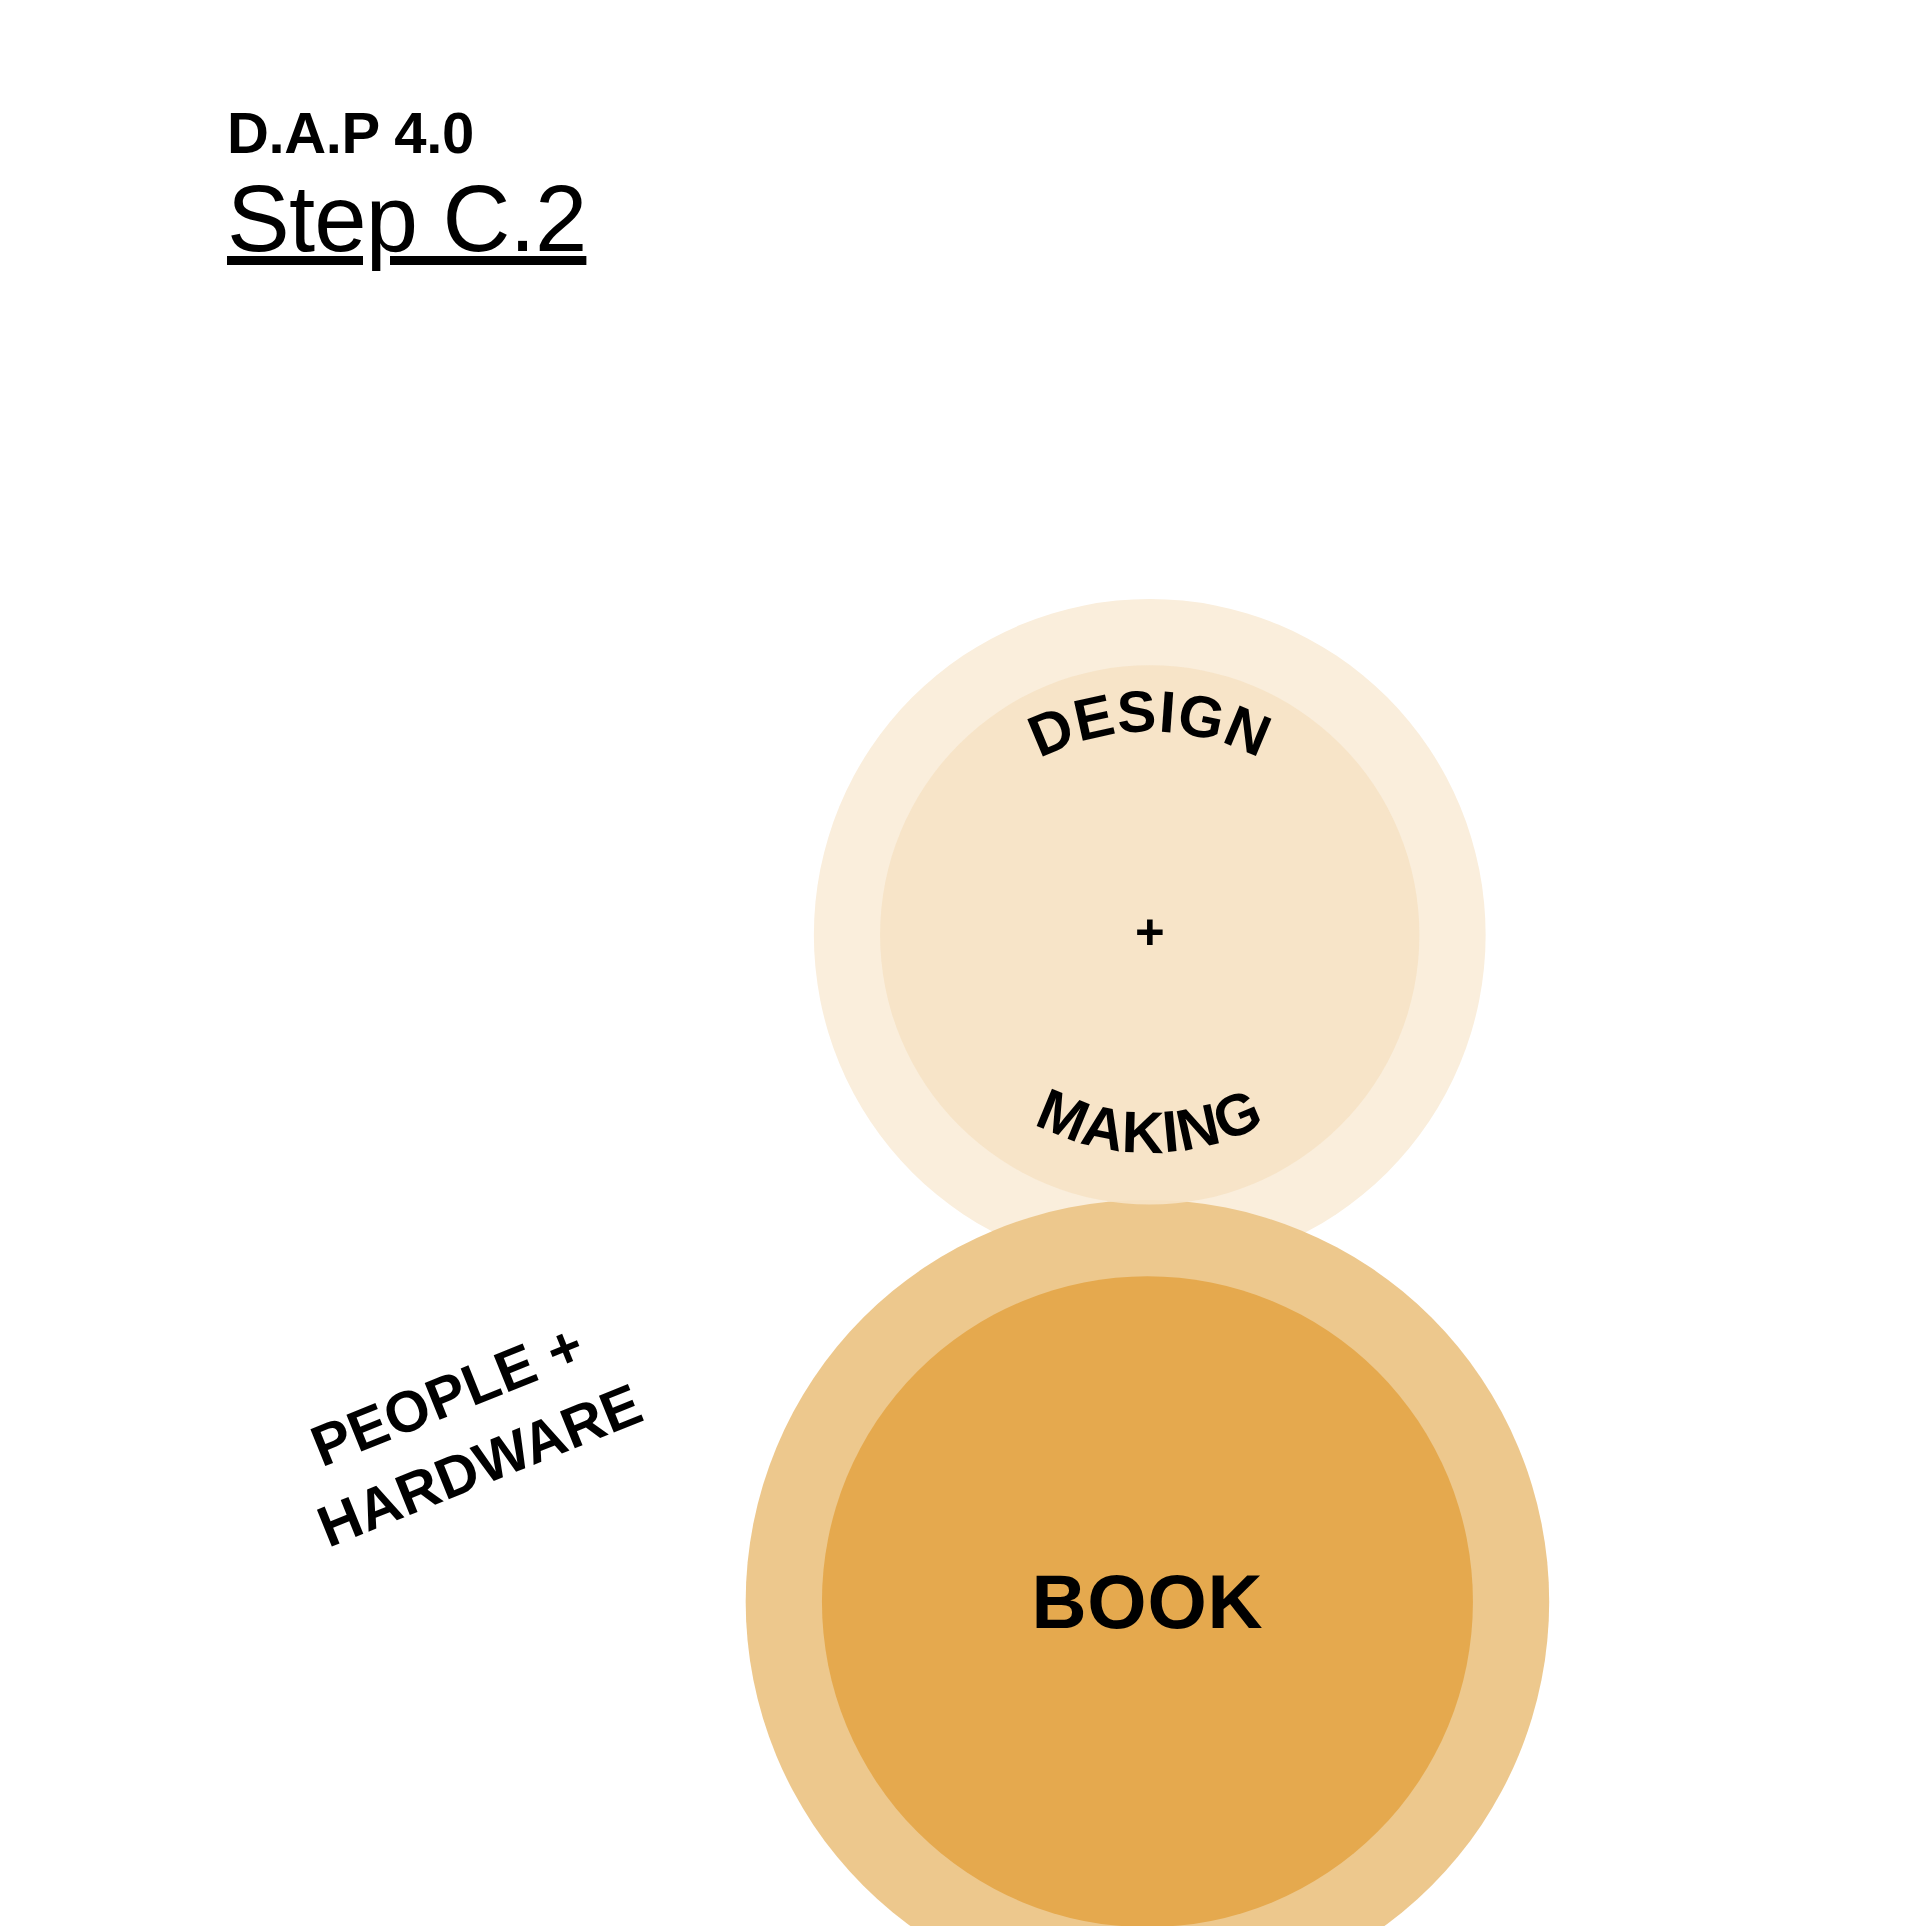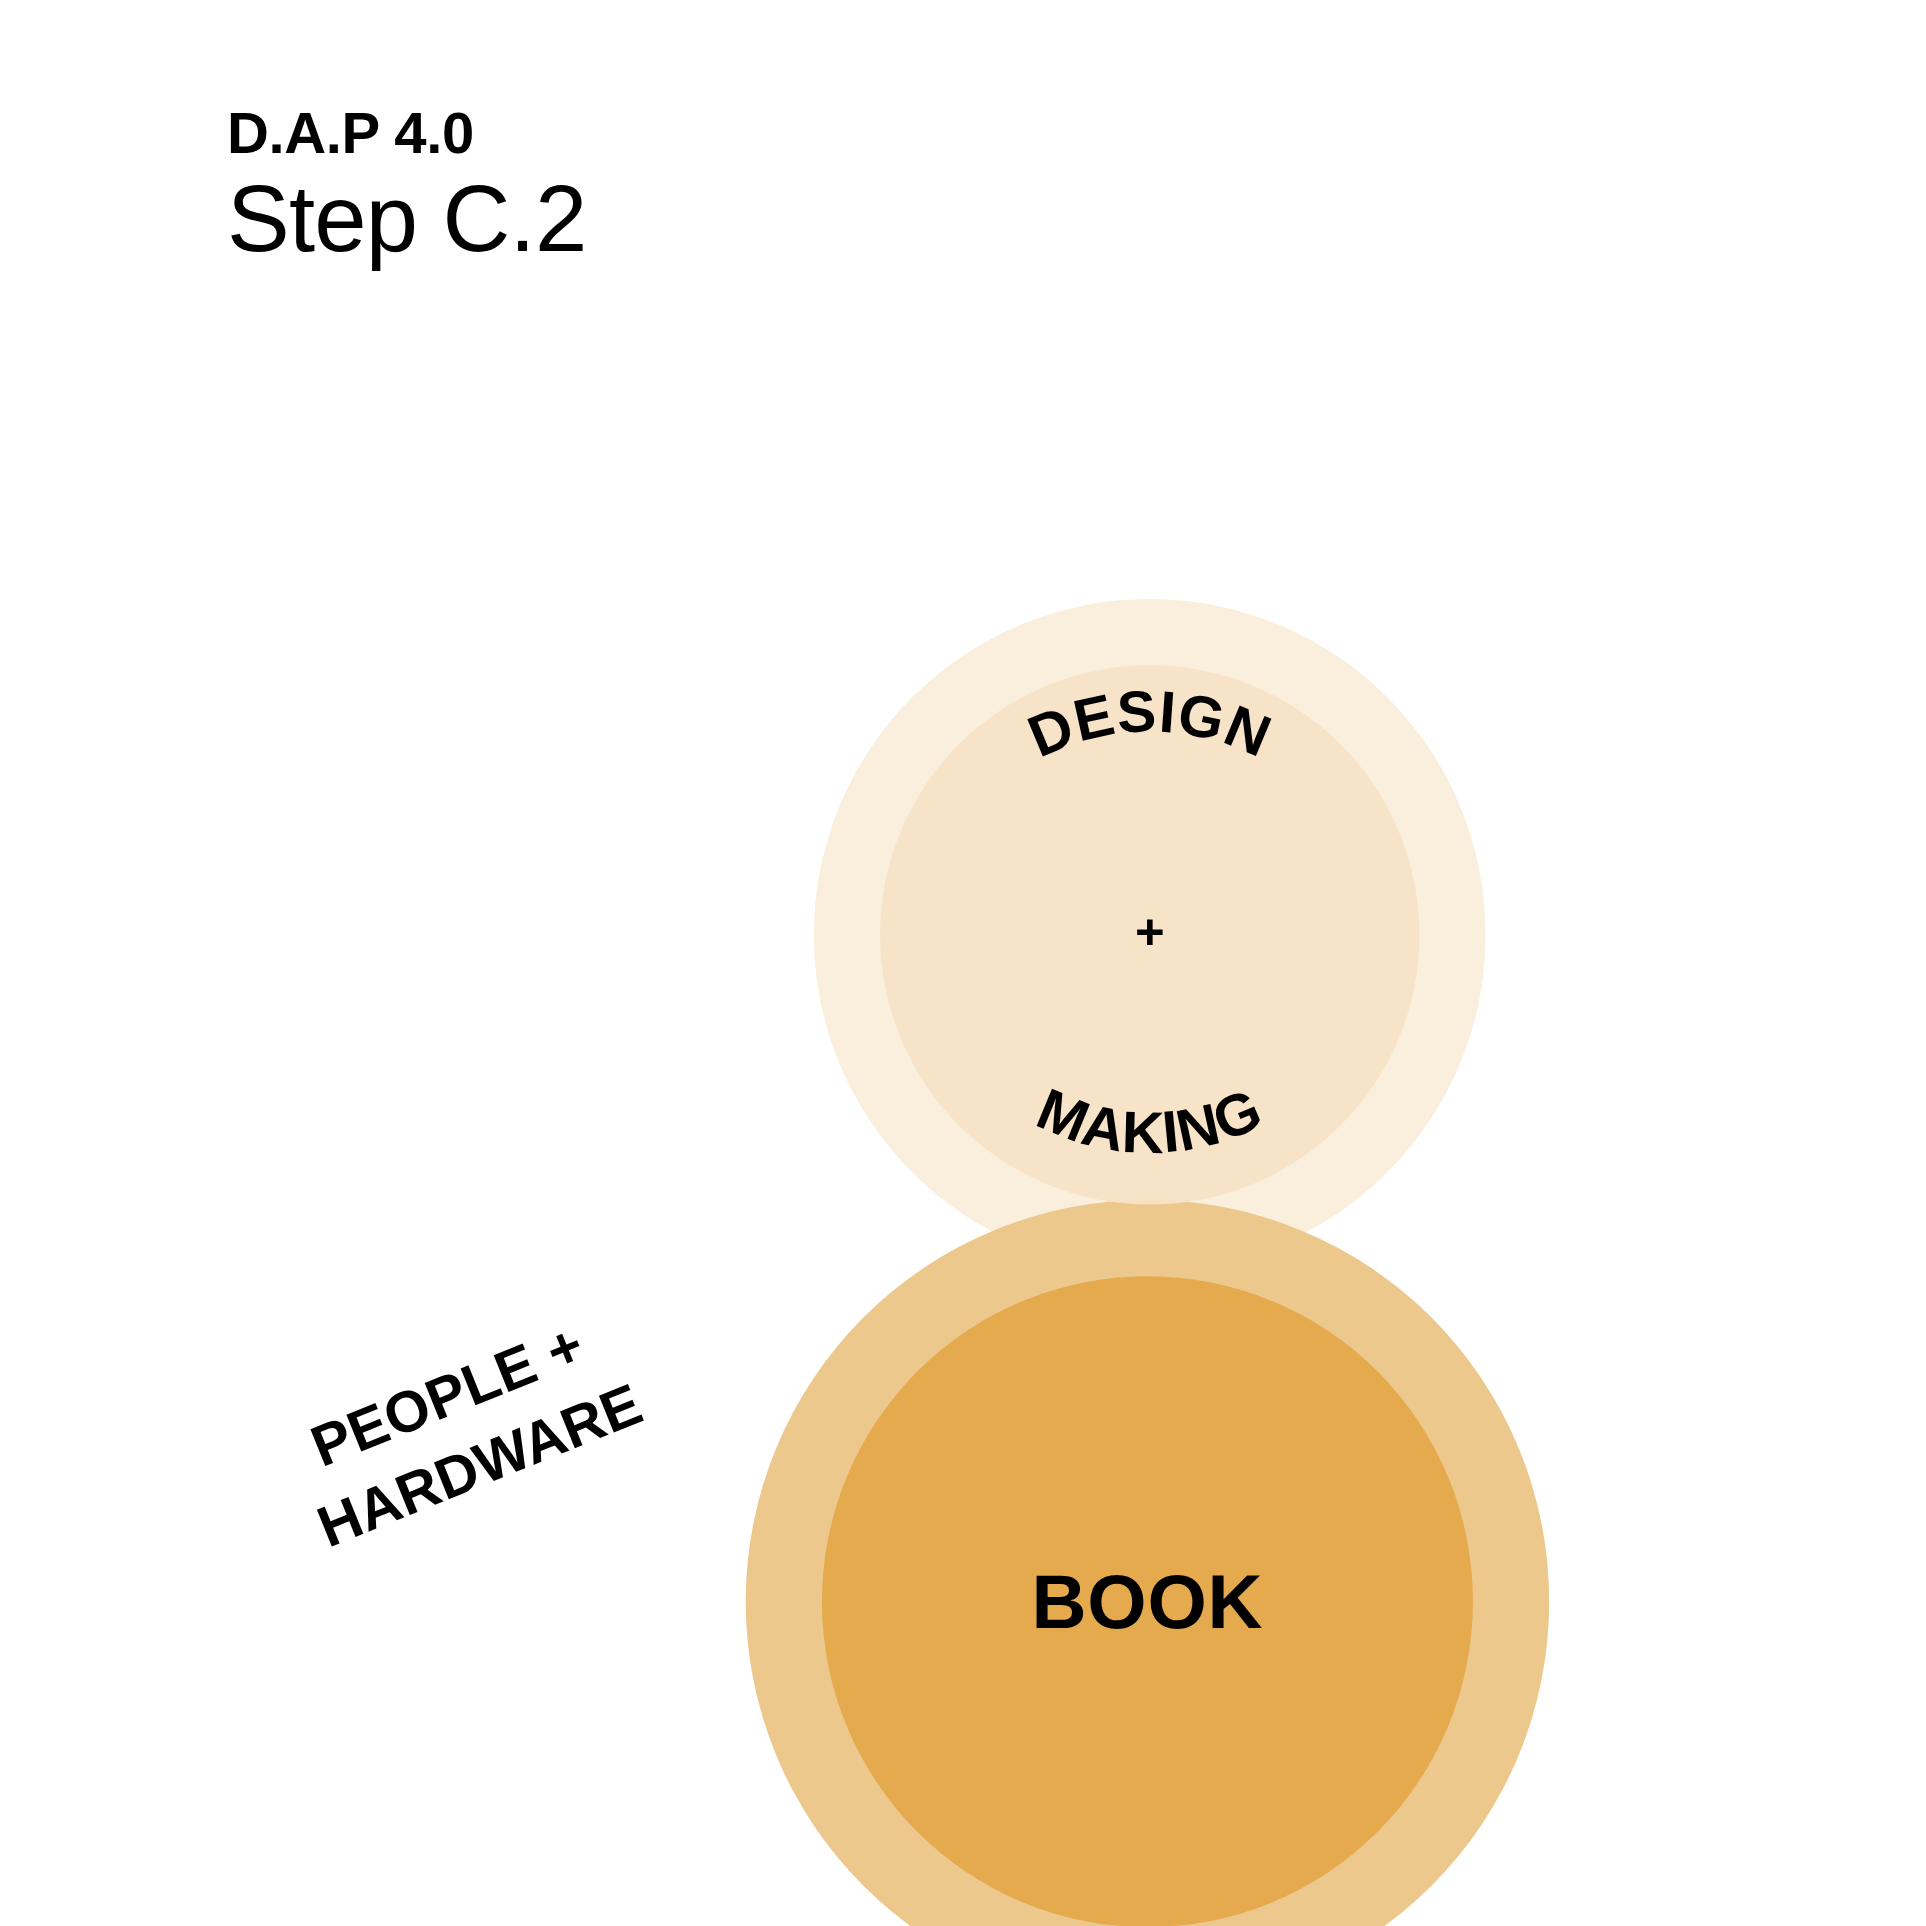--- a/index.html
+++ b/index.html
@@ -34,20 +34,21 @@
   }
   #page-title {
     font-family: "Liberation Sans", sans-serif;
     font-weight: 400;
     font-size: 94px;
     line-height: 1.0;
     letter-spacing: -0.8px;
     color: #000000;
     margin: 0;
     white-space: nowrap;
+    text-decoration: underline;
   }
 
   
   #diagram {
     position: absolute;
     left: 0;
     top: 0;
     width: 2276px;
     height: 2275px;
   }

